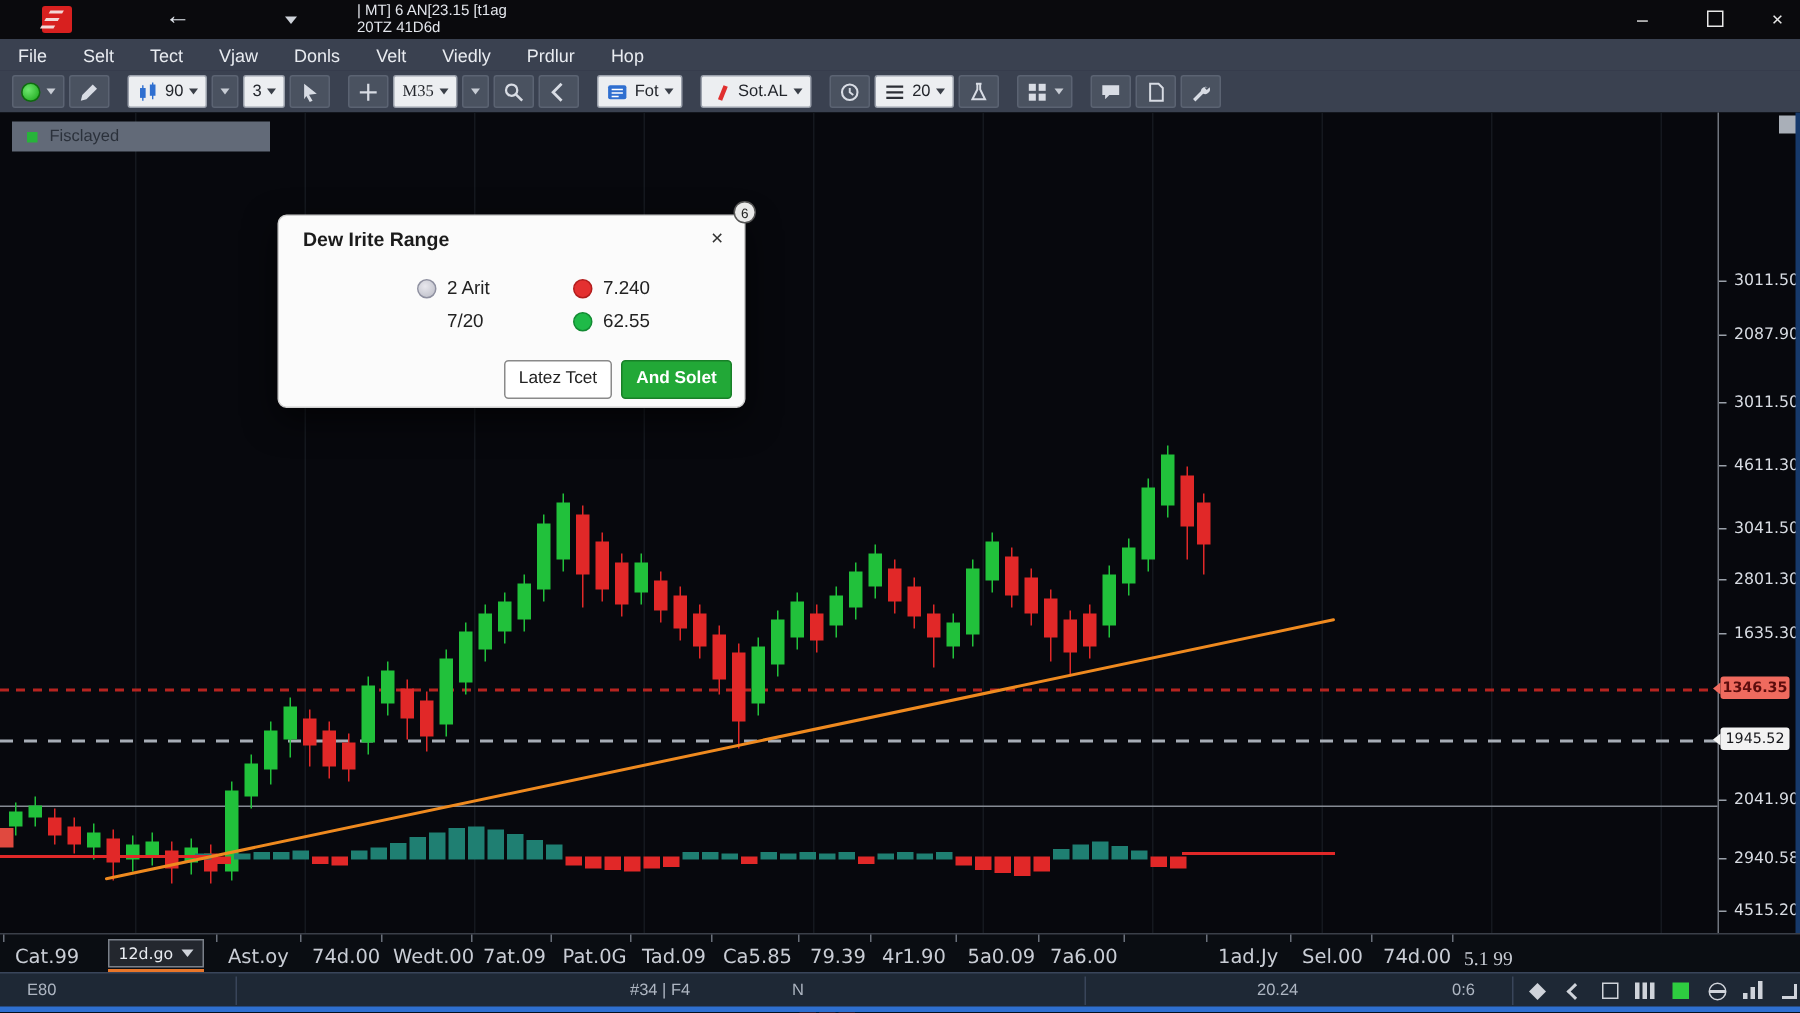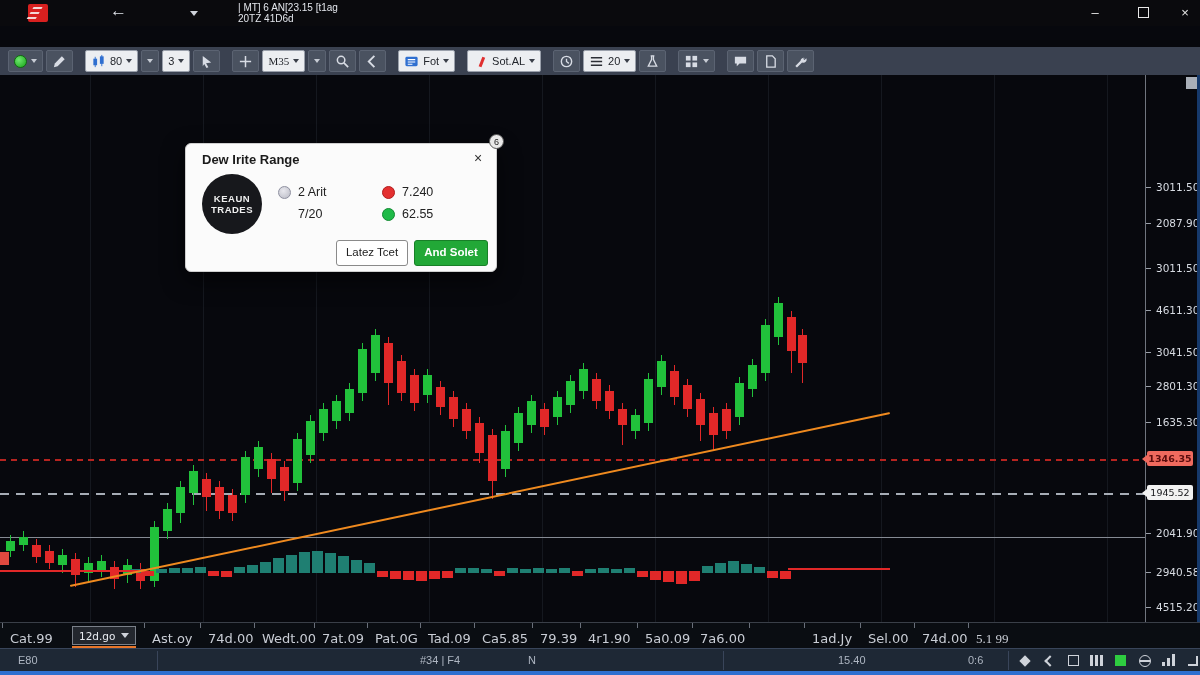--- a/index.html
+++ b/index.html
@@ -103,20 +103,31 @@
         <span></span>
       </div>
     <div id="back-arrow" class="abs">←</div>
     <div id="title-caret" class="abs chev"></div>
     <div id="title-text" class="abs"><span>| MT] 6 AN[23.15 [t1ag</span><br><span>20TZ 41D6d</span></div>
     <div id="btn-min" class="abs win-btn">–</div>
     <div id="btn-max" class="abs win-btn"><span id="max-glyph"></span></div>
     <div id="btn-close" class="abs win-btn">×</div>
   </div>
 
+  <div id="menubar" class="abs">
+      <div class="menu-item">File</div>
+      <div class="menu-item">Selt</div>
+      <div class="menu-item">Tect</div>
+      <div class="menu-item">Vjaw</div>
+      <div class="menu-item">Donls</div>
+      <div class="menu-item">Velt</div>
+      <div class="menu-item">Viedly</div>
+      <div class="menu-item">Prdlur</div>
+      <div class="menu-item">Hop</div>
+    </div>
 
   <div id="toolbar" class="abs">
       <div class="tb">
         <div class="ic-green-dot"></div>
         <div class="caret-d"></div>
       </div>
       <div class="tb gap">
         <div style="display: flex;">
           <svg width="15" height="15" viewBox="0 0 16 16">
             <path d="M10.5 2.5l3 3L6 13l-4 1 1-4z" fill="#d8dce4"></path>
@@ -124,21 +135,21 @@
         </div>
       </div>
       <div class="tb white">
         <div style="display: flex;">
           <svg width="15" height="15" viewBox="0 0 16 16">
             <rect x="2.5" y="5" width="4" height="7" fill="#2f6fd0"></rect>
             <rect x="9.5" y="2.5" width="4" height="8" fill="#2f6fd0"></rect>
             <path d="M4.5 3v11M11.5 1v12" stroke="#2f6fd0" stroke-width="1"></path>
           </svg>
         </div>
-        <div style="font-size: 11px;">80</div>
+        <div style="font-size: 11px;">90</div>
         <div class="caret-d"></div>
       </div>
       <div class="tb">
         <div class="caret-d"></div>
       </div>
       <div class="tb white">
         <div style="font-size: 11px;">3</div>
         <div class="caret-d"></div>
       </div>
       <div class="tb gap">
@@ -509,20 +520,24 @@
         <div class="abs" style="left: 806px; top: 579px; width: 11px; height: 12px; background: rgb(31, 174, 46);"></div>
         <div class="abs" style="left: 819px; top: 575px; width: 11px; height: 16px; background: rgb(31, 174, 46);"></div>
         <div class="abs" style="left: 832px; top: 563px; width: 11px; height: 28px; background: rgb(31, 174, 46);"></div>
         <div class="abs" style="left: 845px; top: 561px; width: 11px; height: 30px; background: rgb(31, 174, 46);"></div>
         <div class="abs" style="left: 858px; top: 562px; width: 11px; height: 29px; background: rgb(31, 174, 46);"></div>
         <div class="abs" style="left: 871px; top: 560px; width: 11px; height: 31px; background: rgb(31, 174, 46);"></div>
         <div class="abs" style="left: 884px; top: 562px; width: 11px; height: 29px; background: rgb(31, 174, 46);"></div>
       </div>
     <div id="orange-line" class="abs" style="left: 70px; top: 510px; width: 838.051px; transform: rotate(-11.9133deg); background: rgb(239, 138, 31);"></div>
 
+    <div id="tabstrip-tab" class="abs">
+      <div id="tab-bullet"></div>
+      <div id="tab-label">Fisclayed</div>
+    </div>
 
     <div id="axis-line" class="abs"></div>
     <div id="price-axis">
         <div class="abs tickmark" style="top: 112px;"></div>
         <div class="abs ticklabel" style="top: 106px;">3011.50</div>
         <div class="abs tickmark" style="top: 148px;"></div>
         <div class="abs ticklabel" style="top: 142px;">2087.90</div>
         <div class="abs tickmark" style="top: 193px;"></div>
         <div class="abs ticklabel" style="top: 187px;">3011.50</div>
         <div class="abs tickmark" style="top: 235px;"></div>
@@ -545,24 +560,20 @@
         <div class="abs pricebadge" id="badge-white" style="top: 410px;">1945.52<span class="tip"></span></div>
       </div>
     <div id="left-mini-badge" class="abs" style="top:477px;"></div>
     <div id="scroll-piece" class="abs"></div>
     <div id="right-edge" class="abs"></div>
   </div>
 
   <div id="dialog" class="abs">
     <div id="dialog-title" class="abs">Dew Irite Range</div>
     <div id="dialog-close" class="abs">×</div>
-    <div id="dialog-logo" class="abs">
-      <div class="logo-line">KEAUN</div>
-      <div class="logo-line">TRADES</div>
-    </div>
     <div id="dot-grey" class="abs dlg-dot"></div>
     <div id="dlg-radio-label" class="abs dlg-text">2 Arit</div>
     <div id="dlg-radio-sub" class="abs dlg-text">7/20</div>
     <div id="dot-red" class="abs dlg-dot"></div>
     <div id="dlg-red-value" class="abs dlg-text">7.240</div>
     <div id="dot-green" class="abs dlg-dot"></div>
     <div id="dlg-green-value" class="abs dlg-text">62.55</div>
     <div id="dlg-btn-secondary" class="abs">Latez Tcet</div>
     <div id="dlg-btn-primary" class="abs">And Solet</div>
   </div>
@@ -611,21 +622,21 @@
         <div class="abs tlabel" style="left: 976px; font-family: Liberation Serif, serif;">5.1 99</div>
       </div>
   </div>
 
   <div id="statusbar" class="abs">
     <div class="abs sb-text" style="left:18px;">E80</div>
     <div class="abs sb-sep" style="left:157px;"></div>
     <div class="abs sb-text" style="left:420px;">#34 | F4</div>
     <div class="abs sb-text" style="left:528px;">N</div>
     <div class="abs sb-sep" style="left:723px;"></div>
-    <div class="abs sb-text" style="left:838px;">15.40</div>
+    <div class="abs sb-text" style="left:838px;">20.24</div>
     <div class="abs sb-text" style="left:968px;">0:6</div>
     <div class="abs sb-sep" style="left:1008px;"></div>
     <div id="status-icons">
         <div class="abs si" style="left: 1018px;">
           <div class="si-diamond"></div>
         </div>
         <div class="abs si" style="left: 1042px;">
           <div class="si-chevron"></div>
         </div>
         <div class="abs si" style="left: 1066px;">

